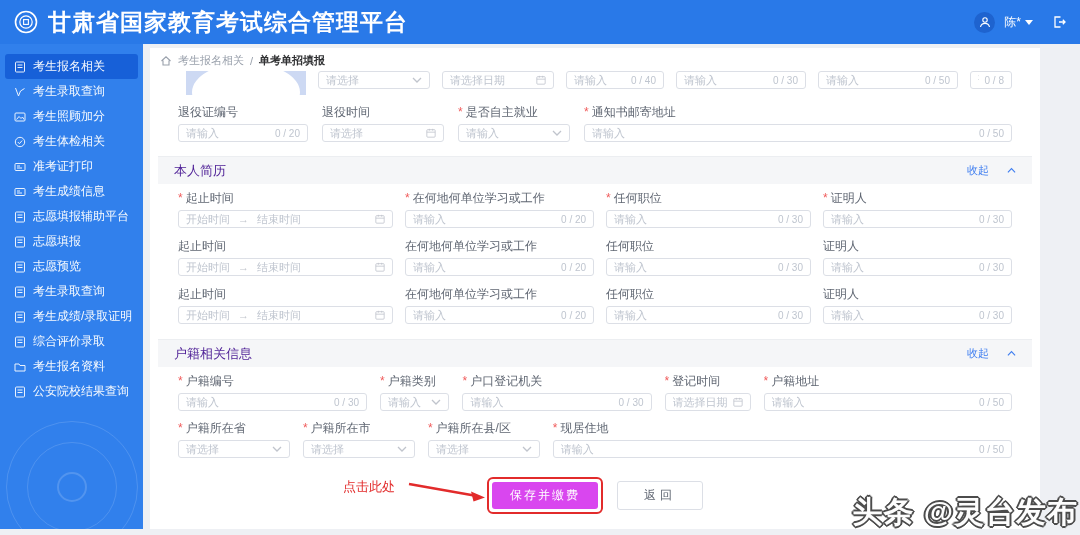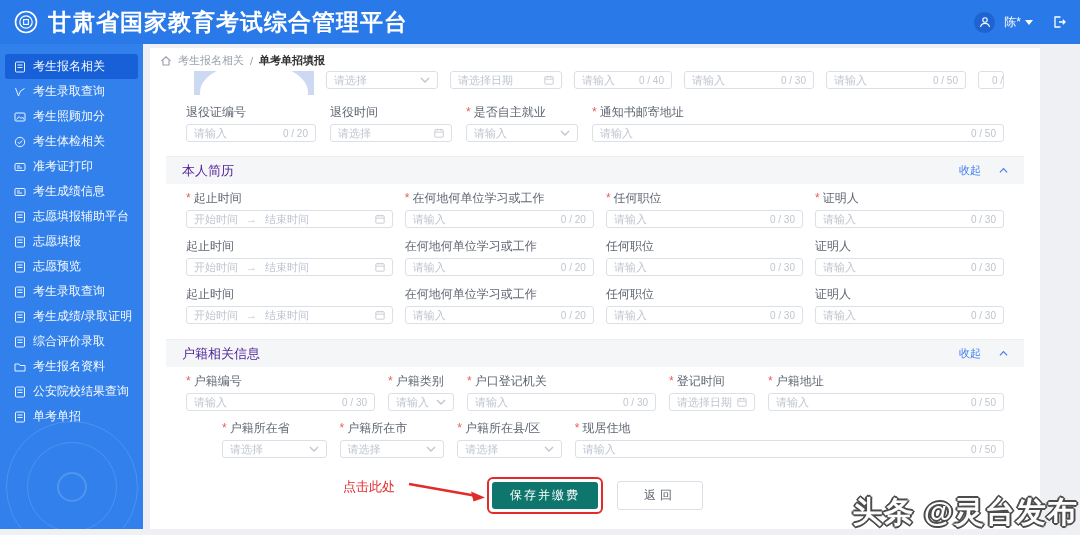--- a/index.html
+++ b/index.html
@@ -28,21 +28,21 @@
              border:1px solid rgba(255,255,255,.14); }
   .side-wm::before { content:""; position:absolute; inset:20px; border-radius:50%; border:1px solid rgba(255,255,255,.14); }
   .side-wm::after { content:""; position:absolute; inset:50px; border-radius:50%; border:2px solid rgba(255,255,255,.16); }
   .main { flex:1; padding:4px 40px 0 7px; min-width:0; }
   .card { background:#fff; height:481px; position:relative; overflow:hidden; }
   
   .crumbs { display:flex; align-items:center; gap:6px; font-size:11px; color:#9aa1ac; padding:5px 10px 3px; }
   .crumbs .cur { color:#303133; font-weight:bold; }
   .home-ic { width:12px; height:12px; color:#9aa1ac; }
   
-  .form { padding:0 36px; }
+  .form { padding:0 28px; }
   .f-label { font-size:12px; color:#5f6672; margin-bottom:5px; height:13px; line-height:13px; white-space:nowrap; overflow:hidden; }
   .star { color:#f05b5b; margin-right:3px; }
   .field { position:relative; height:18px; border:1px solid #dcdfe6; border-radius:3px; background:#fff;
            display:flex; align-items:center; padding:0 7px; font-size:11px; color:#bfc5cf; cursor:text; min-width:0; }
   .field input { border:none; outline:none; flex:1; font-size:11px; color:#606266; min-width:0; background:transparent; font-family:inherit; }
   .field input::placeholder { color:#bfc5cf; }
   .counter { font-size:10px; color:#bfc5cf; margin-left:6px; white-space:nowrap; flex:none; }
   .ph { flex:1; overflow:hidden; white-space:nowrap; }
   .fi { width:10px; height:10px; color:#c0c4cc; flex:none; margin-left:5px; }
   .sep { margin:0 8px; color:#c0c4cc; flex:none; }
@@ -54,33 +54,33 @@
   .photo::before { content:""; position:absolute; left:50%; bottom:-26px; width:108px; height:58px; margin-left:-54px;
                    background:#fff; border-radius:50%; }
   .photo::after { content:""; position:absolute; left:50%; top:28px; width:40px; height:44px; margin-left:-20px;
                   background:#fff; border-radius:50%; }
   .clip-fields { position:absolute; left:140px; right:0; bottom:8px; display:flex; gap:12px; align-items:flex-end; }
   .w1{width:112px;flex:none;} .w2{width:112px;flex:none;} .w3{width:98px;flex:none;} .w4{width:130px;flex:none;} .w5{width:140px;flex:none;} .wf{flex:1;}
   
   .g-vet { display:grid; grid-template-columns:130px 122px 112px 1fr; gap:14px; margin-bottom:14px; }
   .g-res { display:grid; grid-template-columns:254fr 222fr 242fr 128fr; gap:12px; margin-bottom:12px; }
   .g-h1 { display:grid; grid-template-columns:118fr 104fr 118fr 112fr 372fr; gap:13px; margin-bottom:11px; }
-  .g-h2 { display:grid; grid-template-columns:118fr 118fr 118fr 484fr; gap:13px;margin-left:36px; }
+  .g-h2 { display:grid; grid-template-columns:118fr 118fr 118fr 484fr; gap:13px; }
   
   .sec-bar { height:28px; background:#f5f6f8; border-top:1px solid #eceef1; display:flex; align-items:center;
              justify-content:space-between; padding:0 16px; margin:0 -20px 8px; }
   .sec-title { font-size:13px; color:#4c1d95; }
   .collapse { font-size:11px; color:#3f7ef0; display:flex; align-items:center; gap:18px; cursor:pointer; }
   .collapse svg { width:9px; height:9px; }
   .mt1 { margin-top:13px; }
   .mt2 { margin-top:15px; }
   
   .footer { position:relative; margin-top:20px; height:34px; display:flex; align-items:center; justify-content:center; }
   .save-wrap { border:2px solid #e22b2b; border-radius:6px; padding:3px; }
-  .btn-primary { background:#0f766e; color:#fff; font-size:12px; padding:5px 18px; border:none; border-radius:3px;
+  .btn-primary { background:#d946ef; color:#fff; font-size:12px; padding:5px 18px; border:none; border-radius:3px;
                  cursor:pointer; letter-spacing:2px; font-family:inherit; }
   .btn-plain { background:#fff; color:#5f6672; font-size:12px; padding:5px 26px; border:1px solid #dcdfe6; border-radius:3px;
                cursor:pointer; letter-spacing:4px; margin-left:14px; font-family:inherit; }
   .hint { position:absolute; left:calc(50% - 252px); top:0; color:#e22b2b; font-size:13px; white-space:nowrap; }
   .arrow-svg { position:absolute; left:calc(50% - 188px); top:3px; width:82px; height:22px; overflow:visible; }
   
   .wm { position:absolute; right:2px; bottom:2px; font-size:30px; font-weight:bold; color:#fdfdfd; letter-spacing:1px; z-index:60;
         text-shadow:2px 0 0 #4c4c4c,-2px 0 0 #4c4c4c,0 2px 0 #4c4c4c,0 -2px 0 #4c4c4c,
                     1px 1px 0 #4c4c4c,-1px -1px 0 #4c4c4c,1px -1px 0 #4c4c4c,-1px 1px 0 #4c4c4c; }
 </style>
@@ -209,27 +209,20 @@
         </svg>
       <span>考生报名资料</span>
       </div>
     <div class="menu-item">
       <svg class="mi" viewBox="0 0 12 12">
           <rect x="1.5" y="1" width="9" height="10" rx="1" fill="none" stroke="#fff"></rect>
           <path d="M3.5 4h5M3.5 6.5h5" stroke="#fff"></path>
         </svg>
       <span>公安院校结果查询</span>
       </div>
-    <div class="menu-item">
-      <svg class="mi" viewBox="0 0 12 12">
-          <rect x="1.5" y="1" width="9" height="10" rx="1" fill="none" stroke="#fff"></rect>
-          <path d="M3.5 4h5M3.5 6.5h5" stroke="#fff"></path>
-        </svg>
-      <span>单考单招</span>
-      </div>
     <div class="side-wm"></div>
   </div>
 
   <div class="main">
     <div class="card">
 
       <div class="crumbs">
         <svg class="home-ic" viewBox="0 0 12 12">
           <path d="M1.5 6L6 1.8 10.5 6M3 5.4V10h6V5.4" fill="none" stroke="currentColor" stroke-width="1.1"></path>
         </svg>

